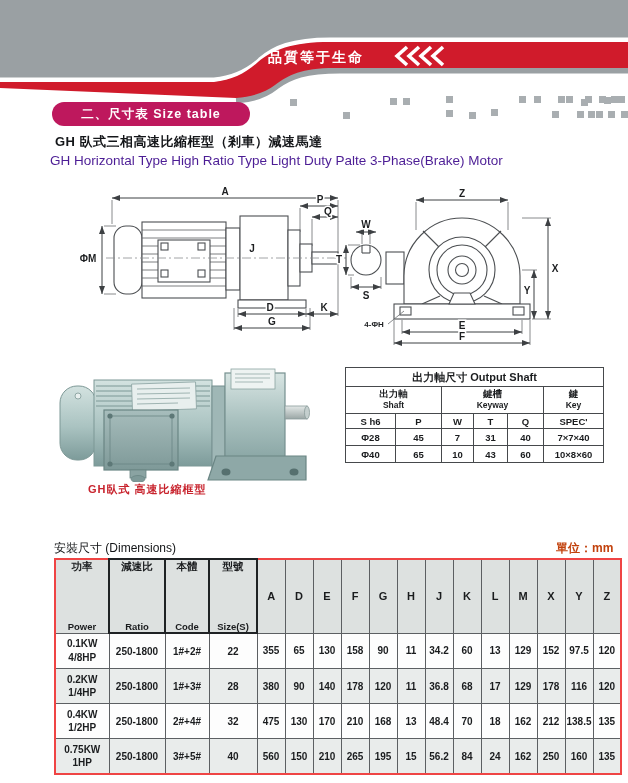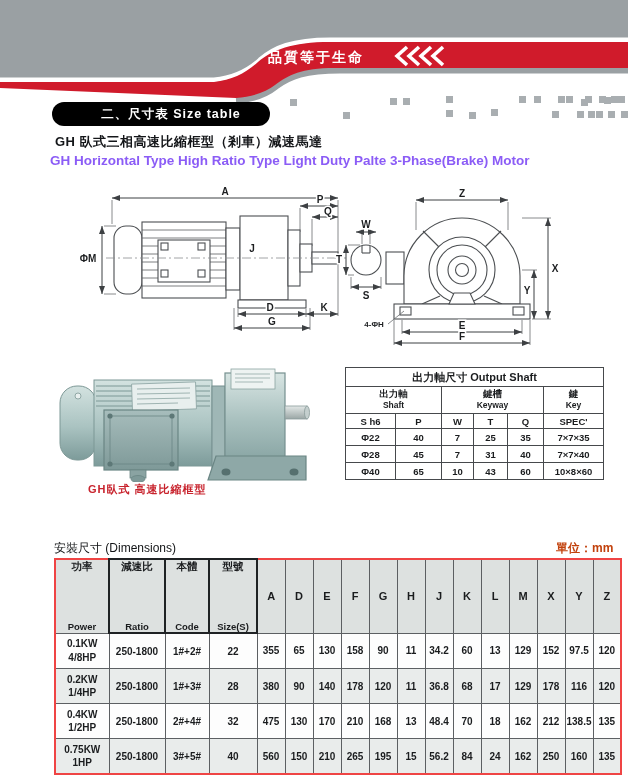--- a/index.html
+++ b/index.html
@@ -8,26 +8,26 @@
     background:#ffffff; font-family:"Liberation Sans", sans-serif;
     -webkit-font-smoothing:antialiased;
   }
 
   
   #header-svg { position:absolute; left:0; top:0; }
   .deco-sq { position:absolute; background:#a9aeb1; }
 
   .section-pill {
     position:absolute; left:52px; top:102px; width:198px; height:24px;
-    background:#000000; border-radius:13px; color:#fff;
+    background:#be185d; border-radius:13px; color:#fff;
     font-size:12.5px; font-weight:bold; letter-spacing:1px;
-    display:flex; align-items:center; justify-content:center;padding-left:20px;
+    display:flex; align-items:center; justify-content:center;
   }
   .title-zh { position:absolute; left:55px; top:133px; font-size:13px; font-weight:bold; color:#141619; letter-spacing:0.5px; }
-  .title-en { position:absolute; left:50px; top:153px; font-size:13.5px; font-weight:bold; color:#8b5cf6; }
+  .title-en { position:absolute; left:50px; top:153px; font-size:13.5px; font-weight:normal; color:#4c1d95; }
 
   
   #drawing-svg { position:absolute; left:0; top:186px; }
   .ol   { stroke:#4c4f52; stroke-width:1.1; fill:#fff; }
   .oln  { stroke:#4c4f52; stroke-width:1.1; fill:none; }
   .fin  { stroke:#5a5d60; stroke-width:0.8; }
   .cl   { stroke:#8a8d90; stroke-width:0.8; stroke-dasharray:9 3 2 3; }
   .dl   { stroke:#3d4043; stroke-width:1; fill:none; }
   .ext  { stroke:#6a6d70; stroke-width:0.8; }
   .dimlab { font-size:10px; font-weight:bold; fill:#1c1e20; text-anchor:middle;
@@ -343,28 +343,20 @@
       <th>S  h6</th>
       <th>P</th>
       <th>W</th>
       <th>T</th>
       <th>Q</th>
       <th>SPEC'</th>
     </tr>
   </thead>
   <tbody>
       <tr>
-        <td>Φ22</td>
-        <td>40</td>
-        <td>7</td>
-        <td>25</td>
-        <td>35</td>
-        <td>7×7×35</td>
-      </tr>
-      <tr>
         <td>Φ28</td>
         <td>45</td>
         <td>7</td>
         <td>31</td>
         <td>40</td>
         <td>7×7×40</td>
       </tr>
       <tr>
         <td>Φ40</td>
         <td>65</td>

